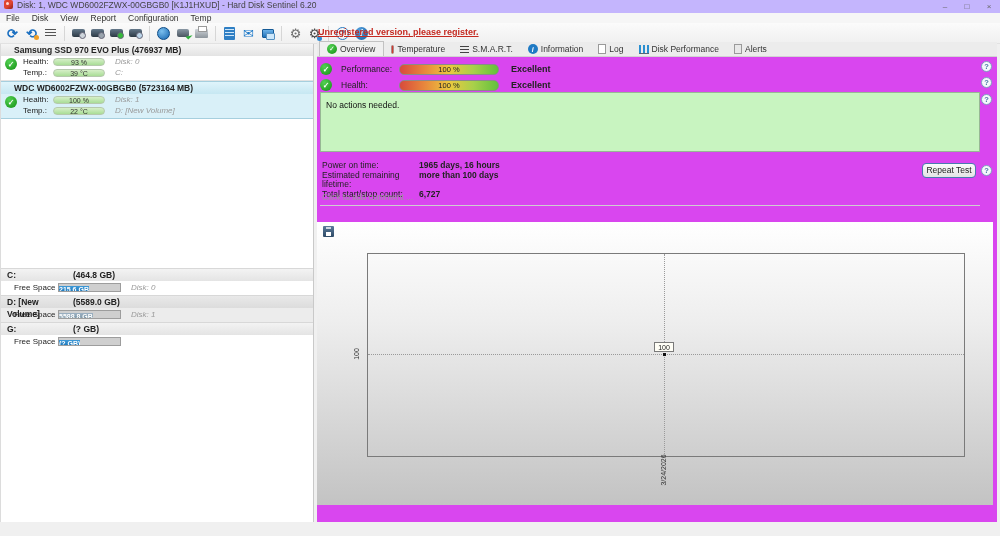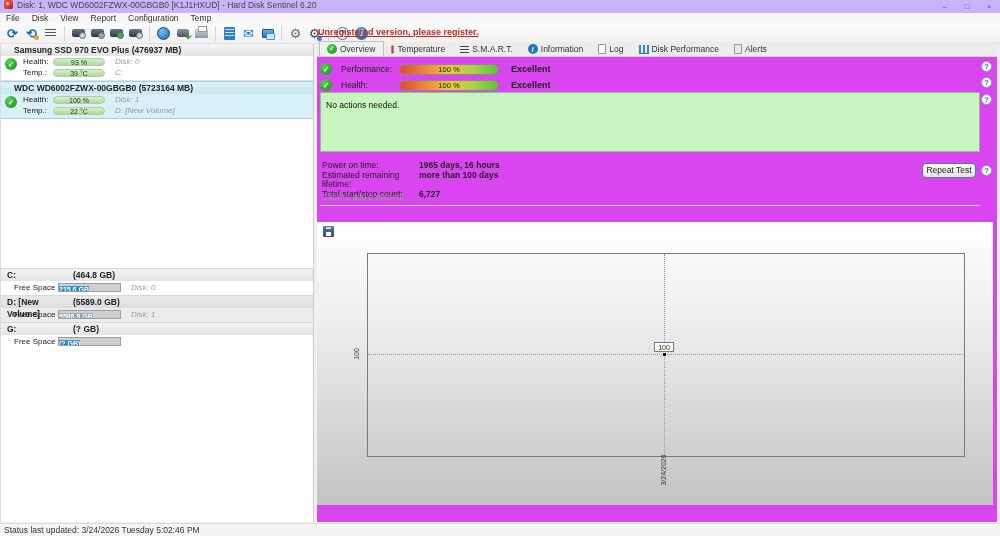--- a/index.html
+++ b/index.html
@@ -377,17 +377,14 @@
         <div class="hline"></div>
         <div class="vline"></div>
         <div class="ylab rot">100</div>
         <div class="xlab rot">3/24/2026</div>
         <span class="pt"></span>
         <span class="pt-label">100</span>
       </div>
     </div>
   </div>
 
-  <div class="statusbar">
-    <span>Status last updated: 3/24/2026 Tuesday 5:02:46 PM</span>
-  </div>
 
 </div>
 
 </body></html>

